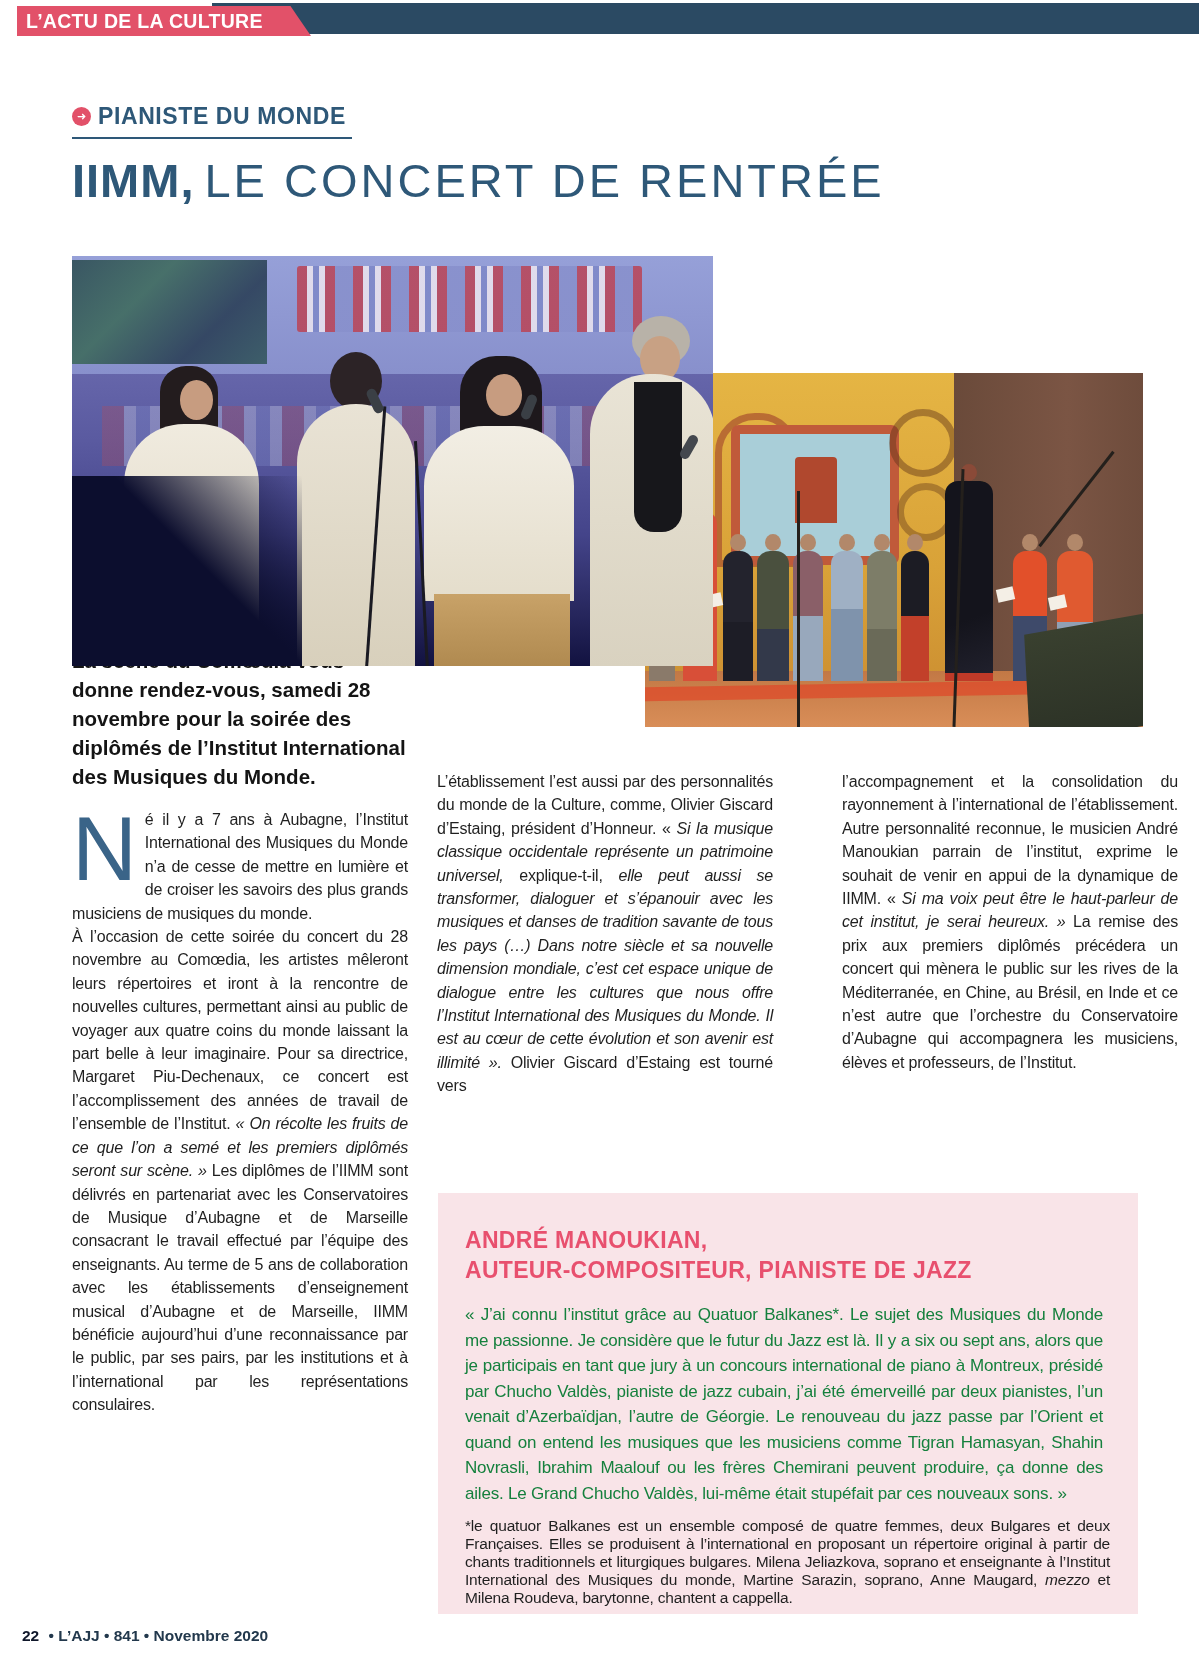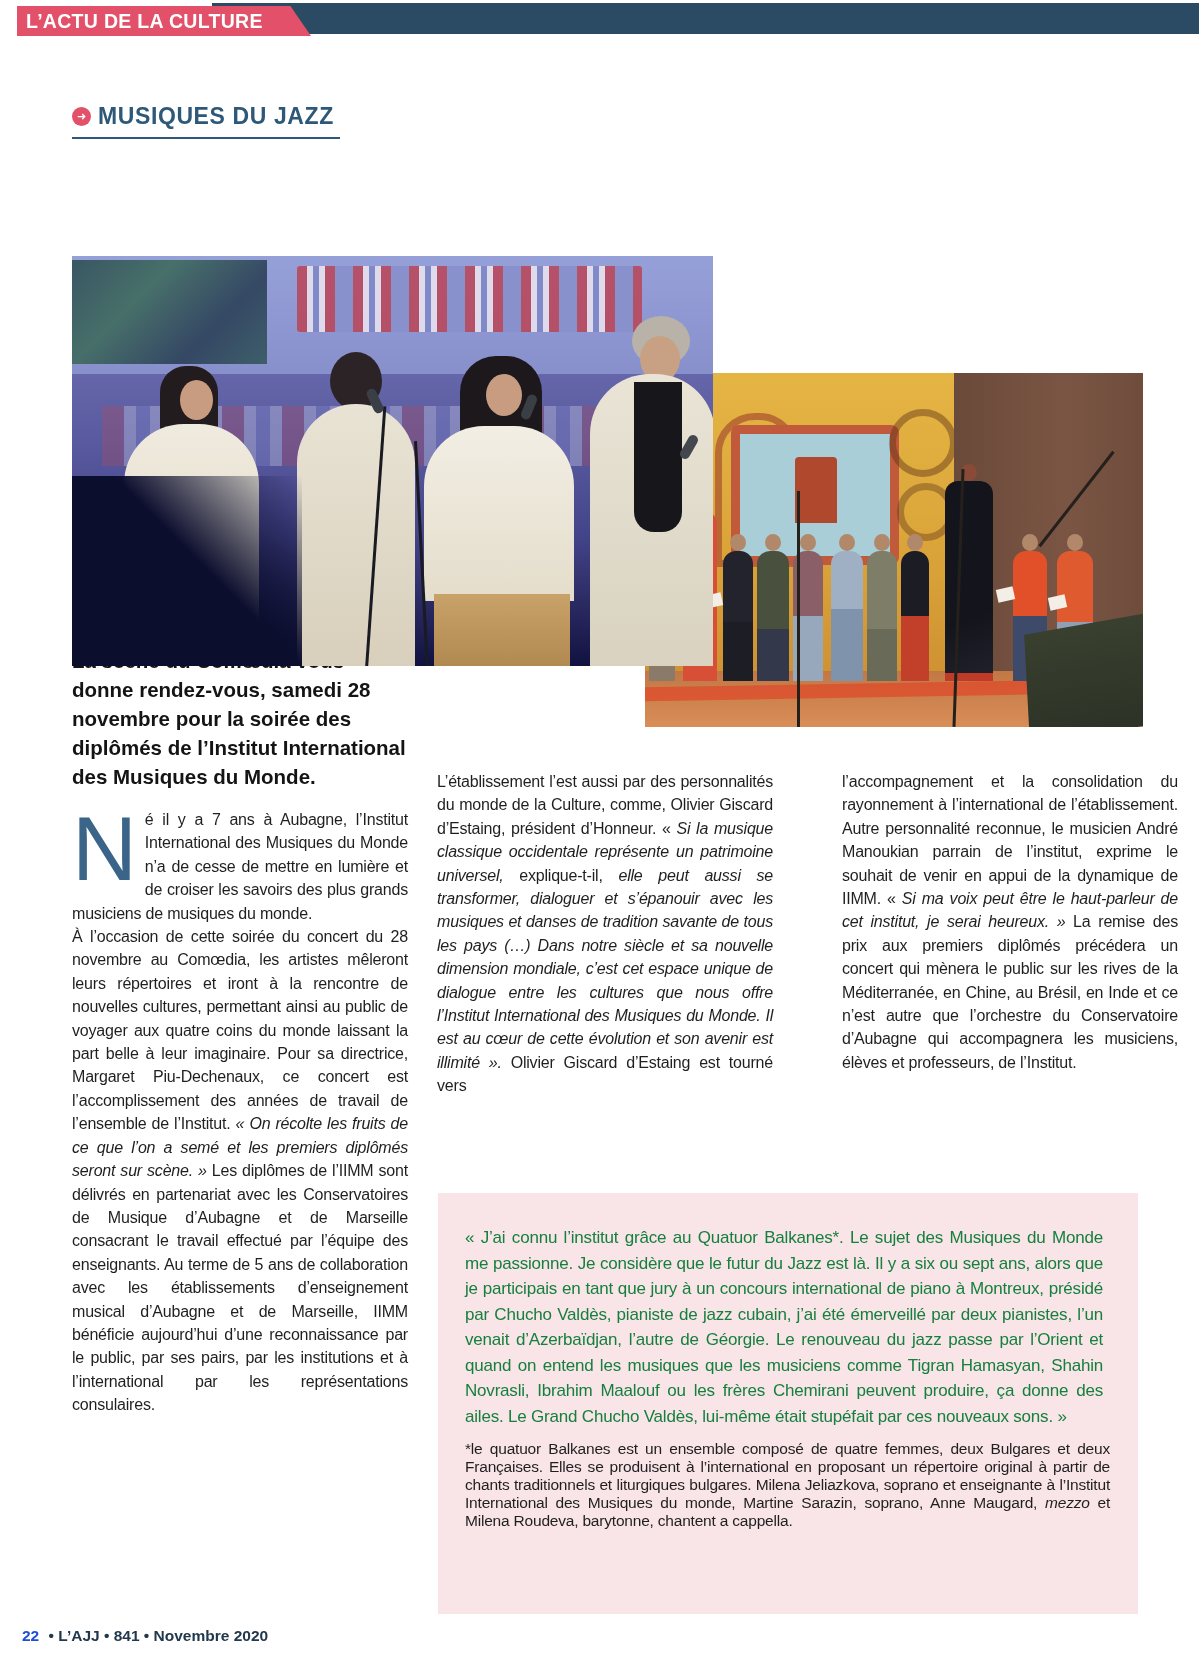--- a/index.html
+++ b/index.html
@@ -115,42 +115,45 @@
 
   
   .pinkbox{position:absolute;left:438px;top:1193px;width:700px;height:421px;background:#f9e4e8;
            box-sizing:border-box;padding:32px 28px 0 27px;}
   .pinkbox-title{margin:0 0 17px 0;color:#e8506e;font-size:23px;line-height:30px;letter-spacing:.3px;font-weight:bold;}
   .pink-body{font-size:17px;line-height:25.5px;text-align:justify;margin:0 7px 11px 0;color:#15803d;letter-spacing:-.2px;}
   .pink-foot{font-size:15.5px;line-height:18px;text-align:justify;margin:0;color:#1f1f1f;letter-spacing:-.2px;}
 
   
   .footer{position:absolute;left:22px;top:1627px;font-size:15.5px;font-weight:bold;}
-  .page-num{color:#1d4ed8;}
+  .page-num{color:#0f172a;}
   .footer-rest{color:#22384c;margin-left:5px;text-align:right;}
 </style>
 </head>
 <body>
 
 <div class="page">
 
   <div class="topbar"></div>
   <div class="banner">
     <span class="banner-label">L’ACTU DE LA CULTURE</span>
   </div>
 
   <div class="kicker">
     <span class="kicker-inner">
       <span class="arrow-circle">
         <span>➜</span>
       </span>
-      <span class="kicker-text">MUSIQUES DU JAZZ</span>
+      <span class="kicker-text">PIANISTE DU MONDE</span>
     </span>
   </div>
 
+  <h1 class="title">
+    <span class="title-bold">IIMM,</span><span class="title-light">LE CONCERT DE RENTRÉE</span>
+  </h1>
 
   <div class="photo photo-left">
     <div class="abs pl-bg"></div>
     <div class="abs pl-band"></div>
     <div class="abs pl-band-left"></div>
     <div class="abs pl-motif"></div>
     <div class="abs pl-motif2"></div>
     <div class="abs hair pl-hair1"></div>
     <div class="abs face pl-face1"></div>
     <div class="abs torso pl-torso1"></div>
@@ -210,20 +213,24 @@
 
   <div class="col col2">
     <p class="body-p"><span>L’établissement l’est aussi par des personnalités du monde de la Culture, comme, Olivier Giscard d’Estaing, président d’Honneur. « </span><em>Si la musique classique occidentale représente un patrimoine universel,</em><span> explique-t-il, </span><em>elle peut aussi se transformer, dialoguer et s’épanouir avec les musiques et danses de tradition savante de tous les pays (…) Dans notre siècle et sa nouvelle dimension mondiale, c’est cet espace unique de dialogue entre les cultures que nous offre l’Institut International des Musiques du Monde. Il est au cœur de cette évolution et son avenir est illimité ».</em><span> Olivier Giscard d’Estaing est tourné vers</span></p>
   </div>
 
   <div class="col col3">
     <p class="body-p"><span>l’accompagnement et la consolidation du rayonnement à l’international de l’établissement. Autre personnalité reconnue, le musicien André Manoukian parrain de l’institut, exprime le souhait de venir en appui de la dynamique de IIMM. « </span><em>Si ma voix peut être le haut-parleur de cet institut, je serai heureux. »</em><span> La remise des prix aux premiers diplômés précédera un concert qui mènera le public sur les rives de la Méditerranée, en Chine, au Brésil, en Inde et ce n’est autre que l’orchestre du Conservatoire d’Aubagne qui accompagnera les musiciens, élèves et professeurs, de l’Institut.</span></p>
   </div>
 
   <div class="pinkbox">
+    <h2 class="pinkbox-title">
+      <span>ANDRÉ MANOUKIAN,</span><br>
+      <span>AUTEUR-COMPOSITEUR, PIANISTE DE JAZZ</span>
+    </h2>
     <p class="pink-body">« J’ai connu l’institut grâce au Quatuor Balkanes*. Le sujet des Musiques du Monde me passionne. Je considère que le futur du Jazz est là. Il y a six ou sept ans, alors que je participais en tant que jury à un concours international de piano à Montreux, présidé par Chucho Valdès, pianiste de jazz cubain, j’ai été émerveillé par deux pianistes, l’un venait d’Azerbaïdjan, l’autre de Géorgie. Le renouveau du jazz passe par l’Orient et quand on entend les musiques que les musiciens comme Tigran Hamasyan, Shahin Novrasli, Ibrahim Maalouf ou les frères Chemirani peuvent produire, ça donne des ailes. Le Grand Chucho Valdès, lui-même était stupéfait par ces nouveaux sons. »</p>
     <p class="pink-foot"><span>*le quatuor Balkanes est un ensemble composé de quatre femmes, deux Bulgares et deux Françaises. Elles se produisent à l’international en proposant un répertoire original à partir de chants traditionnels et liturgiques bulgares. Milena Jeliazkova, soprano et enseignante à l’Institut International des Musiques du monde, Martine Sarazin, soprano, Anne Maugard, </span><em>mezzo</em><span> et Milena Roudeva, barytonne, chantent a cappella.</span></p>
   </div>
 
   <div class="footer">
     <span class="page-num">22</span>
     <span class="footer-rest">• L’AJJ • 841 • Novembre 2020</span>
   </div>
 
 </div>

